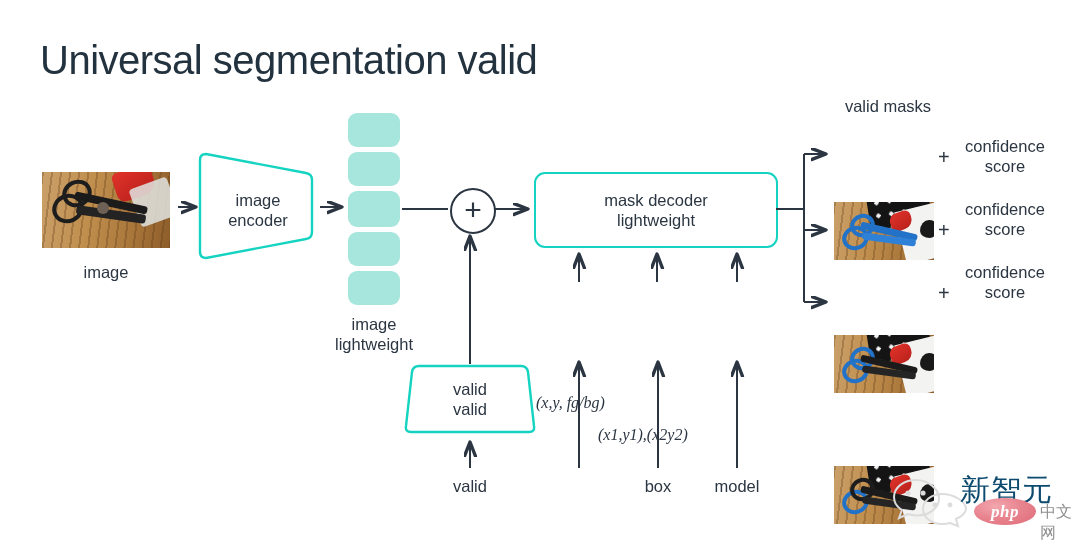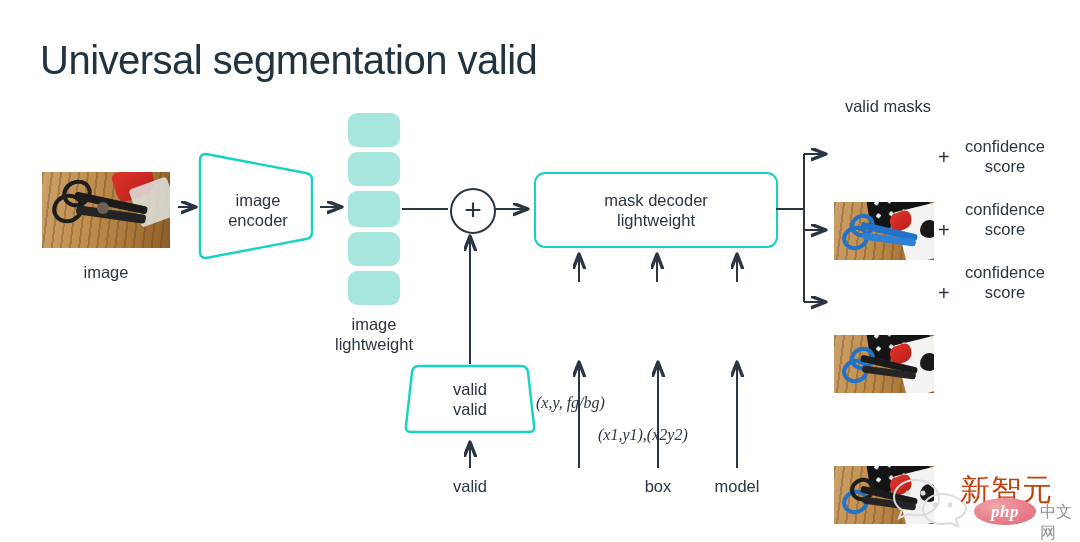--- a/index.html
+++ b/index.html
@@ -52,21 +52,21 @@
   svg.layer{position:absolute;left:0;top:0;width:1080px;height:542px;overflow:visible;pointer-events:none;}
 
   
   #wm{right:8px;bottom:8px;width:182px;height:66px;}
   #wm .php{position:absolute;left:84px;top:30px;width:62px;height:27px;border-radius:50%;
     background:radial-gradient(ellipse at 35% 30%, #f3a7ae 0%, #e8848f 45%, #de6b78 100%);
     color:#fff;font-style:italic;font-weight:bold;font-size:17px;
     display:flex;align-items:center;justify-content:center;letter-spacing:.5px;
     font-family:"Liberation Serif", serif;}
   #wm .zw{position:absolute;left:150px;top:34px;font-size:16px;color:#8f8f8f;font-family:"DejaVu Sans",sans-serif;}
-  #wm .xzy{position:absolute;left:70px;top:2px;font-size:30px;color:#c2410c;font-family:"DejaVu Sans",sans-serif;letter-spacing:1px;}
+  #wm .xzy{position:absolute;left:70px;top:2px;font-size:30px;color:#0c4a6e;font-family:"DejaVu Sans",sans-serif;letter-spacing:1px;}
 </style>
 </head>
 <body>
 
 <div id="root">
 
   <div class="abs" id="title">Universal segmentation valid</div>
 
   <div class="abs photo" style="left:42px;top:172px;width:128px;height:76px;">
     <div class="wood"></div>

